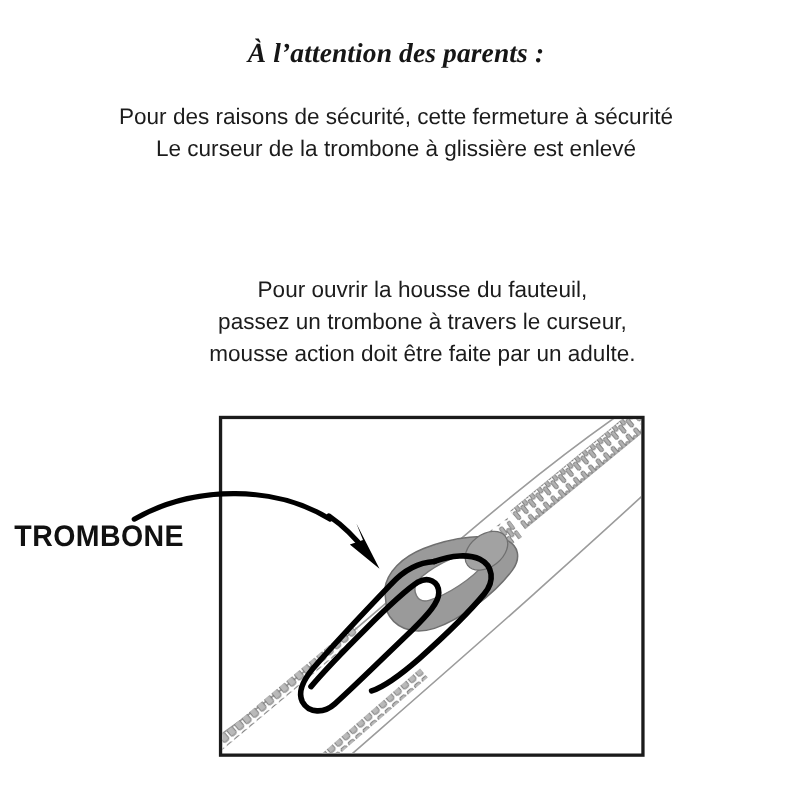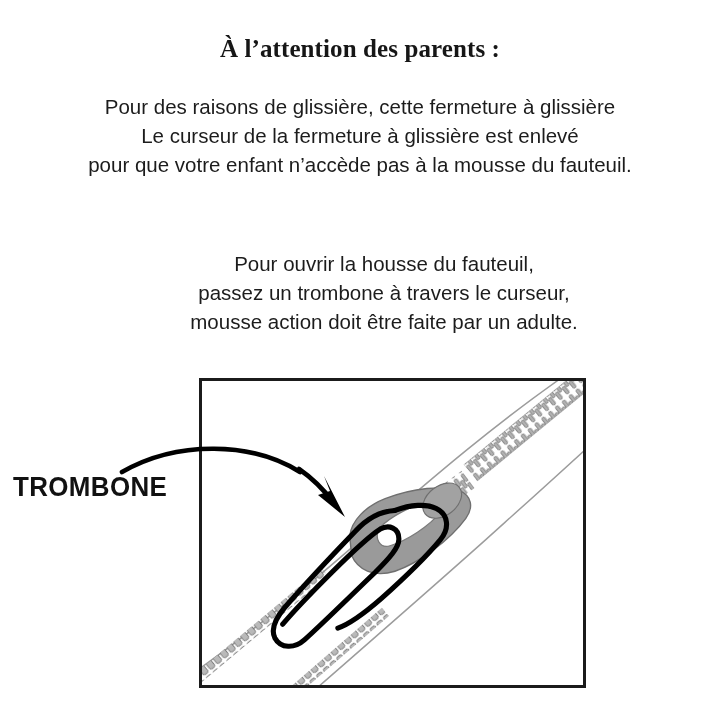--- a/index.html
+++ b/index.html
@@ -27,20 +27,21 @@
     position: absolute;
     top: 35px;
     left: 0;
     width: 720px;
     text-align: center;
     font-family: "Liberation Serif", serif;
     font-weight: bold;
     font-size: 25px;
     letter-spacing: 0.1px;
     color: #161616;
+    font-style: italic;
   }
 
   
   .para {
     position: absolute;
     left: 0;
     width: 720px;
     text-align: center;
     font-family: "Liberation Sans", sans-serif;
     font-size: 20.5px;
@@ -95,23 +96,22 @@
   }
 </style>
 </head>
 <body>
 
 <div class="page">
 
   <div class="title">À l’attention des parents :</div>
 
   <div class="para para-1">
-    <span class="line">Pour des raisons de glissière, cette fermeture à glissière</span>
-    <span class="line">Le curseur de la fermeture à glissière est enlevé</span>
-    <span class="line">pour que votre enfant n’accède pas à la mousse du fauteuil.</span>
+    <span class="line">Pour des raisons de sécurité, cette fermeture à sécurité</span>
+    <span class="line">Le curseur de la trombone à glissière est enlevé</span>
   </div>
 
   <div class="para para-2">
     <span class="line">Pour ouvrir la housse du fauteuil,</span>
     <span class="line">passez un trombone à travers le curseur,</span>
     <span class="line">mousse action doit être faite par un adulte.</span>
   </div>
 
   <div class="trombone-label">TROMBONE</div>
 

